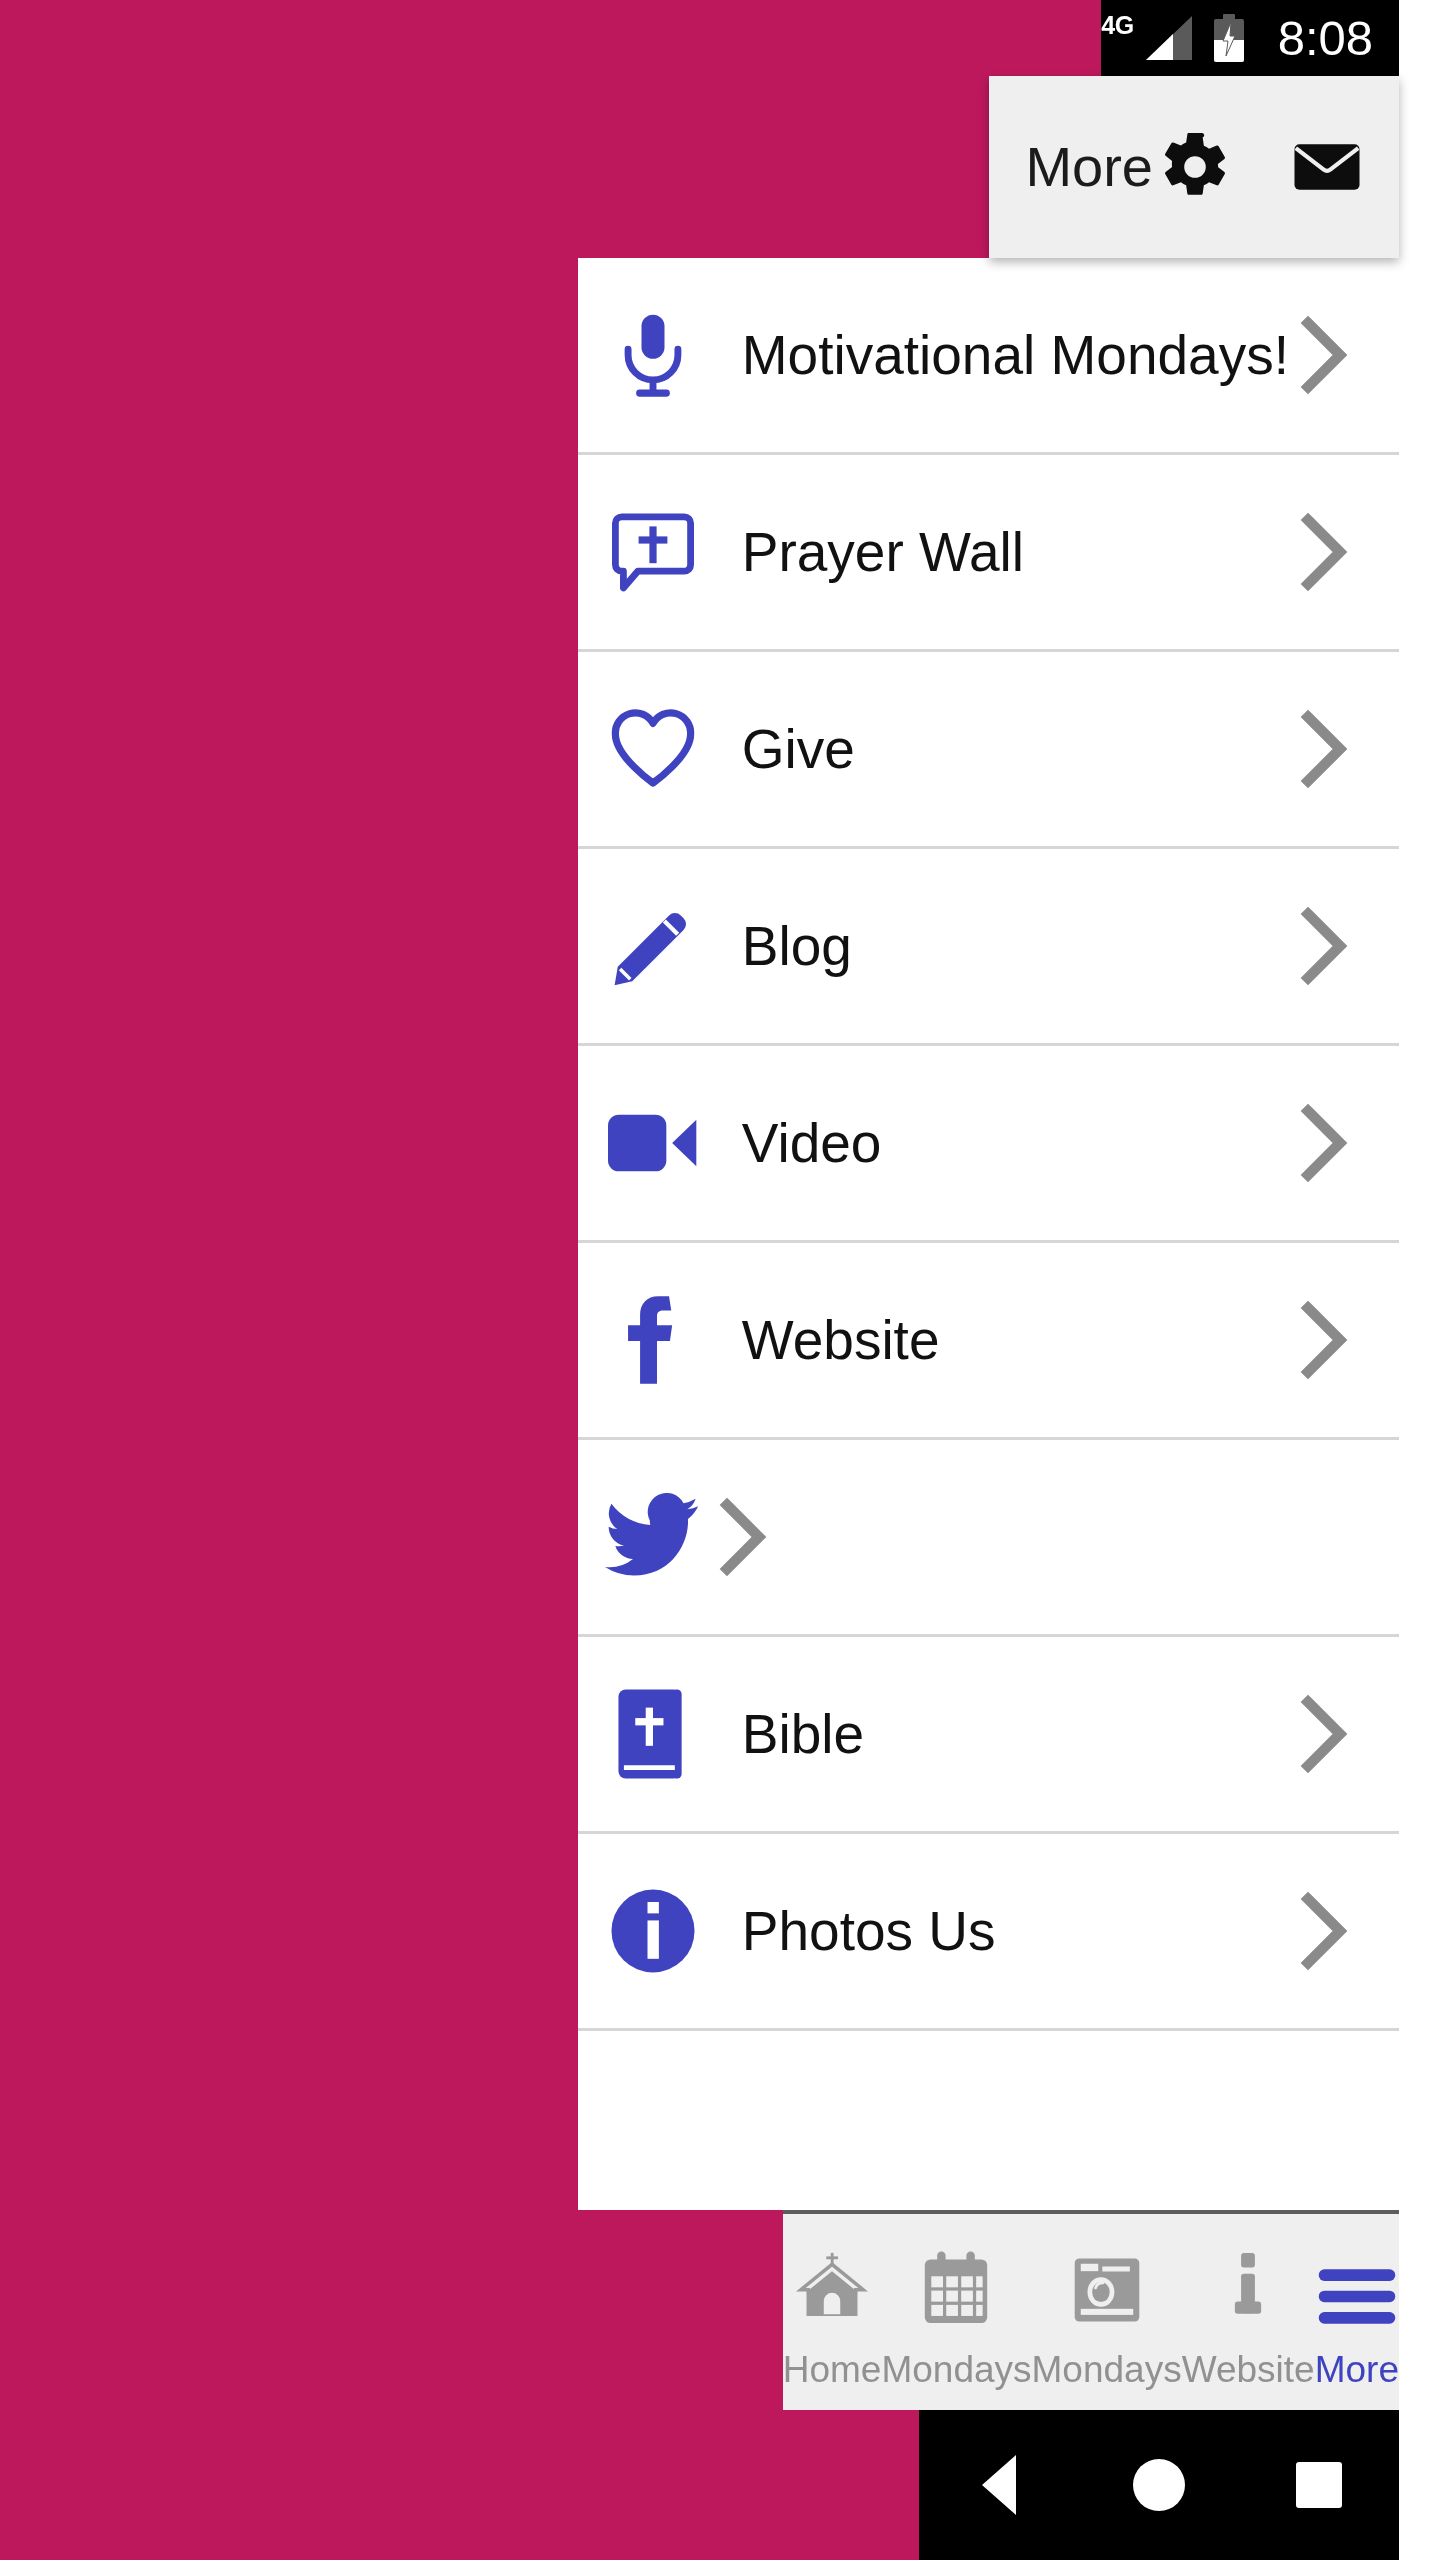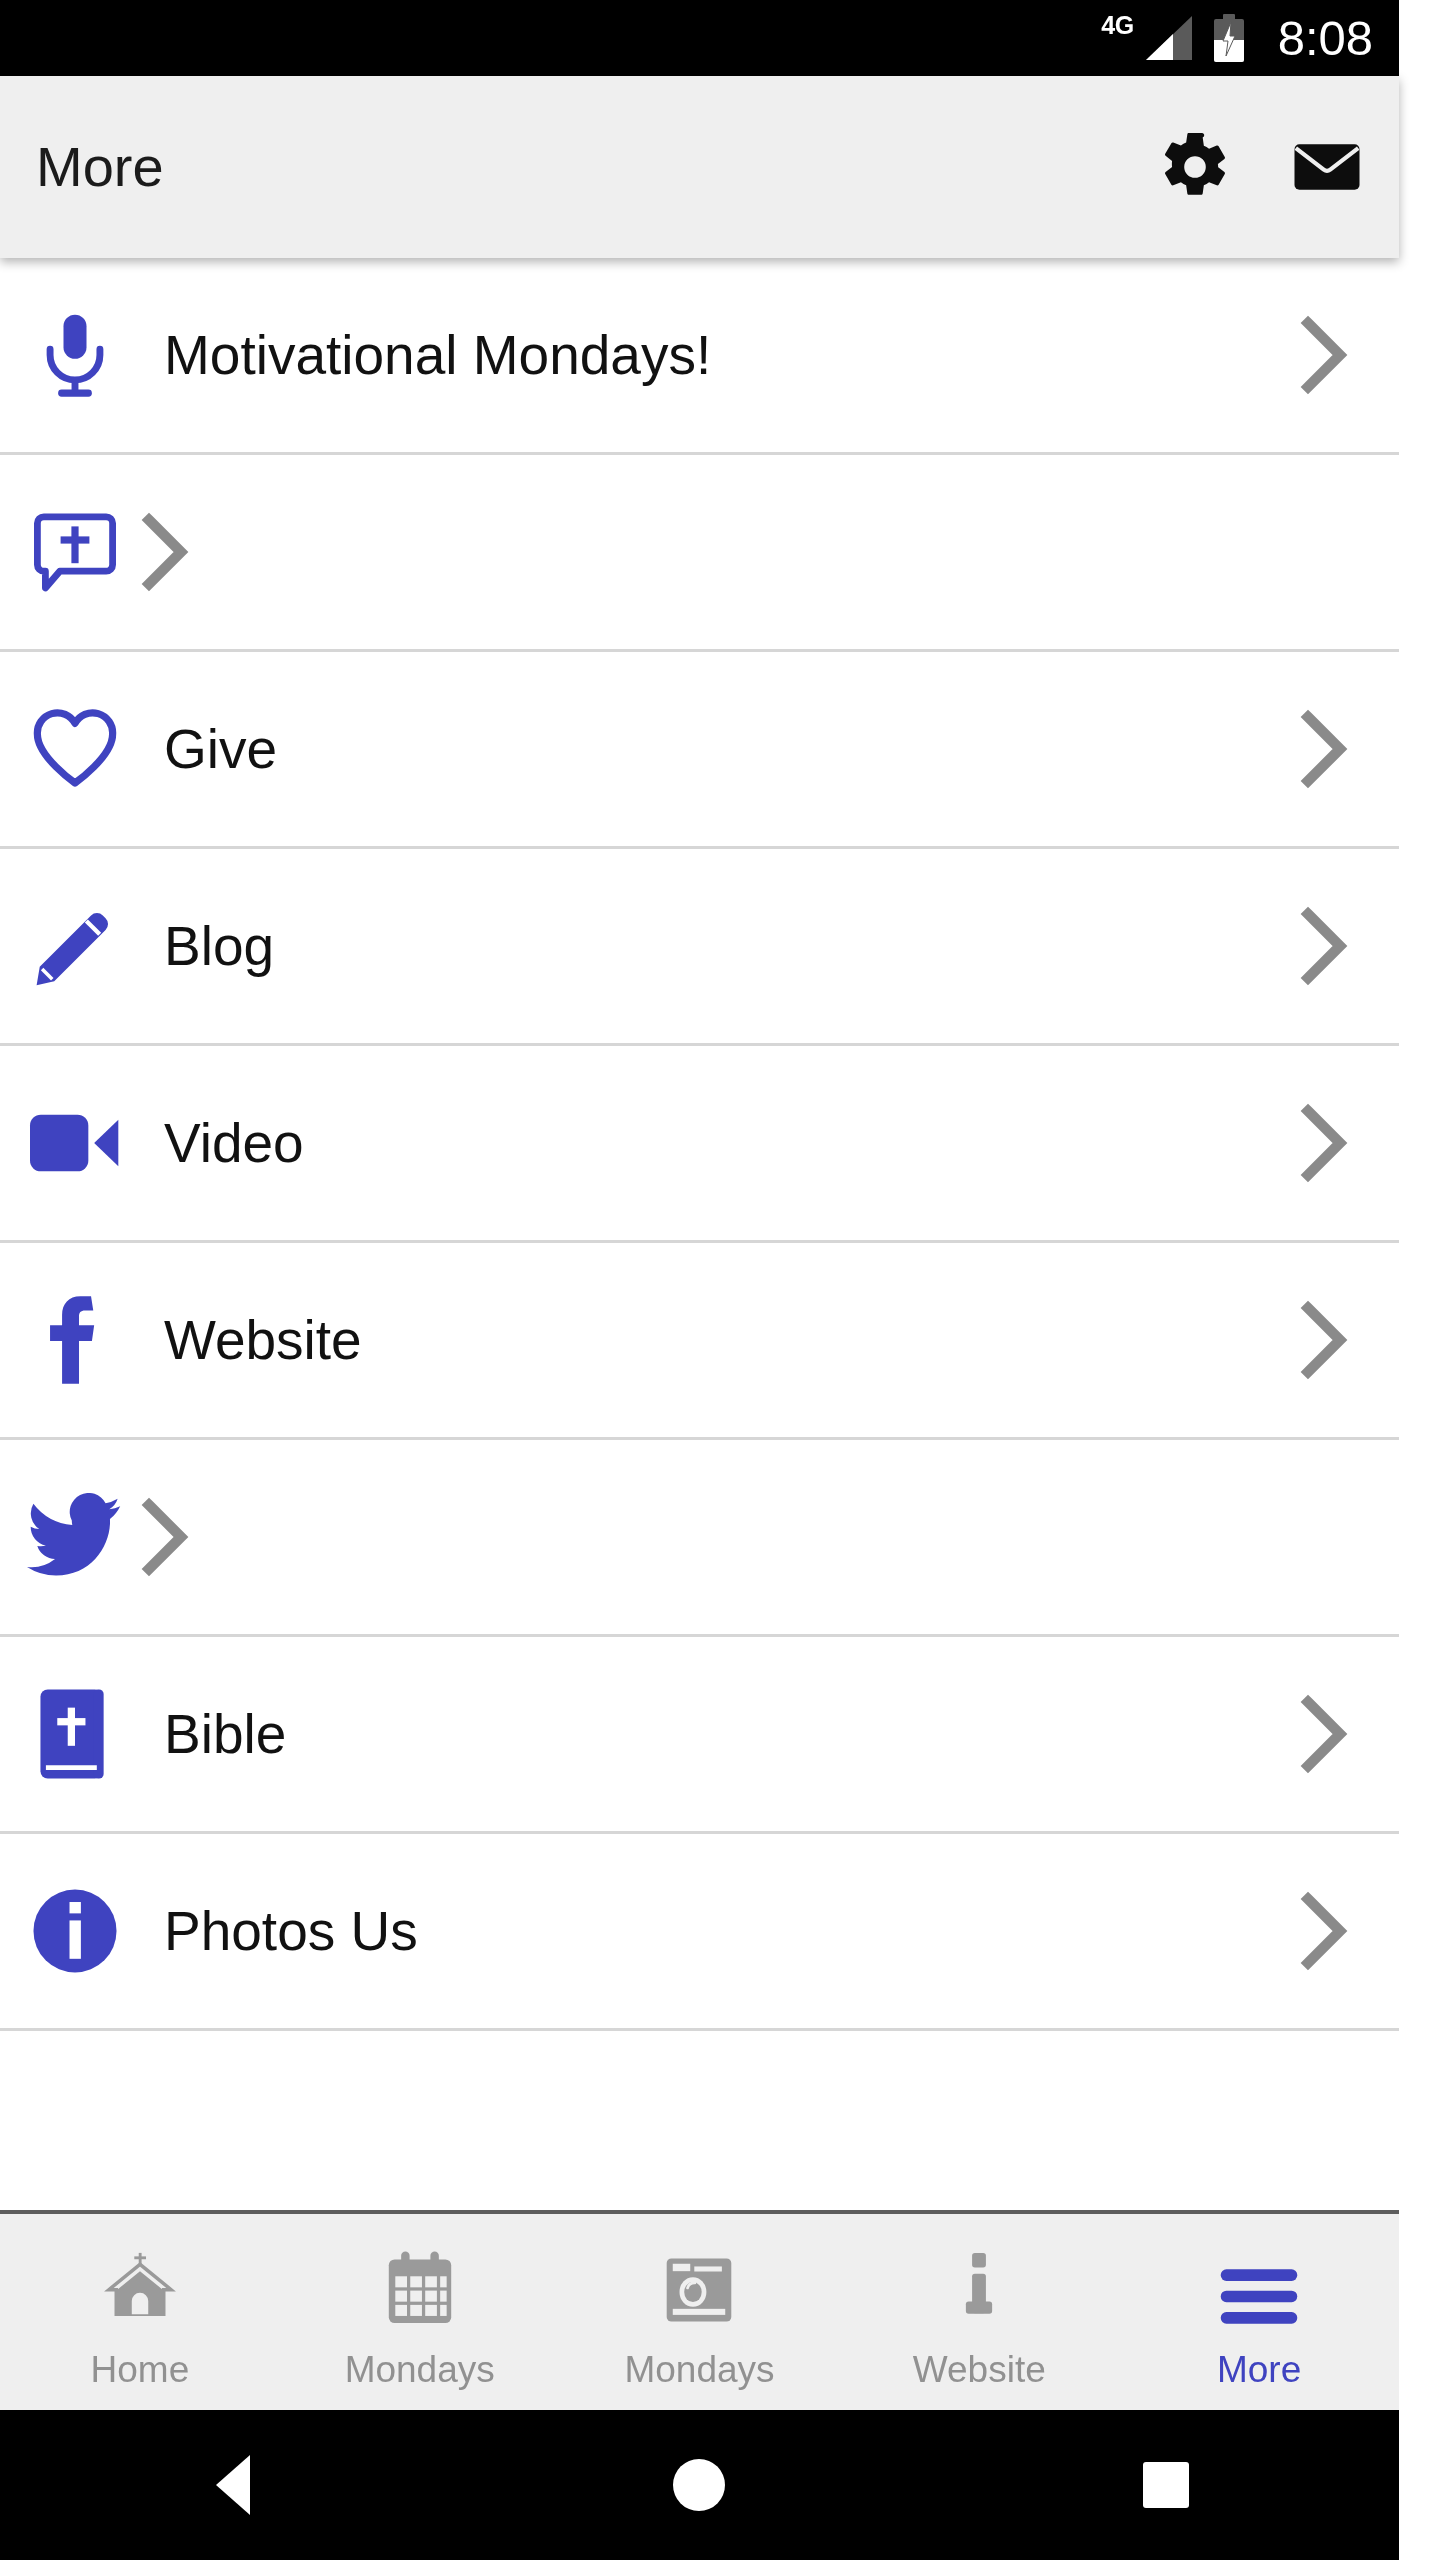--- a/index.html
+++ b/index.html
@@ -13,20 +13,21 @@
     font-family: "Liberation Sans", sans-serif;
     overflow: hidden;
   }
   .phone {
     position: relative;
     width: 1399px;
     height: 2560px;
     display: flex;
     flex-direction: column;
     background: #be185d;
+    align-items: flex-end;
   }
 
   
   .statusbar {
     height: 76px;
     background: #000000;
     display: flex;
     align-items: center;
     justify-content: flex-end;
     padding-right: 26px;
@@ -308,20 +309,21 @@
     </div>
 
     <div class="row">
       <div class="row-icon">
         <svg width="96" height="96" viewBox="0 0 24 24">
           <path d="M4.2 3.2h15.6a1.6 1.6 0 011.6 1.6v10.4a1.6 1.6 0 01-1.6 1.6H8.2l-3.6 4.2v-4.2h-.4a1.6 1.6 0 01-1.6-1.6V4.8a1.6 1.6 0 011.6-1.6z" fill="none" stroke="#3f43c0" stroke-width="1.7" stroke-linejoin="round"></path>
           <rect x="11.1" y="5.6" width="1.8" height="9.2" fill="#3f43c0"></rect>
           <rect x="8.4" y="8.1" width="7.2" height="1.8" fill="#3f43c0"></rect>
         </svg>
       </div>
+      <div class="row-label">Prayer Wall</div>
       <div class="row-chev">
         <svg width="50" height="80" viewBox="0 0 12 20">
             <polyline points="2,2 10,10 2,18" fill="none" stroke="#8a8a8a" stroke-width="2.6" stroke-linecap="square"></polyline>
           </svg>
       </div>
     </div>
 
     <div class="row">
       <div class="row-icon">
         <svg width="100" height="96" viewBox="0 0 24 24">

